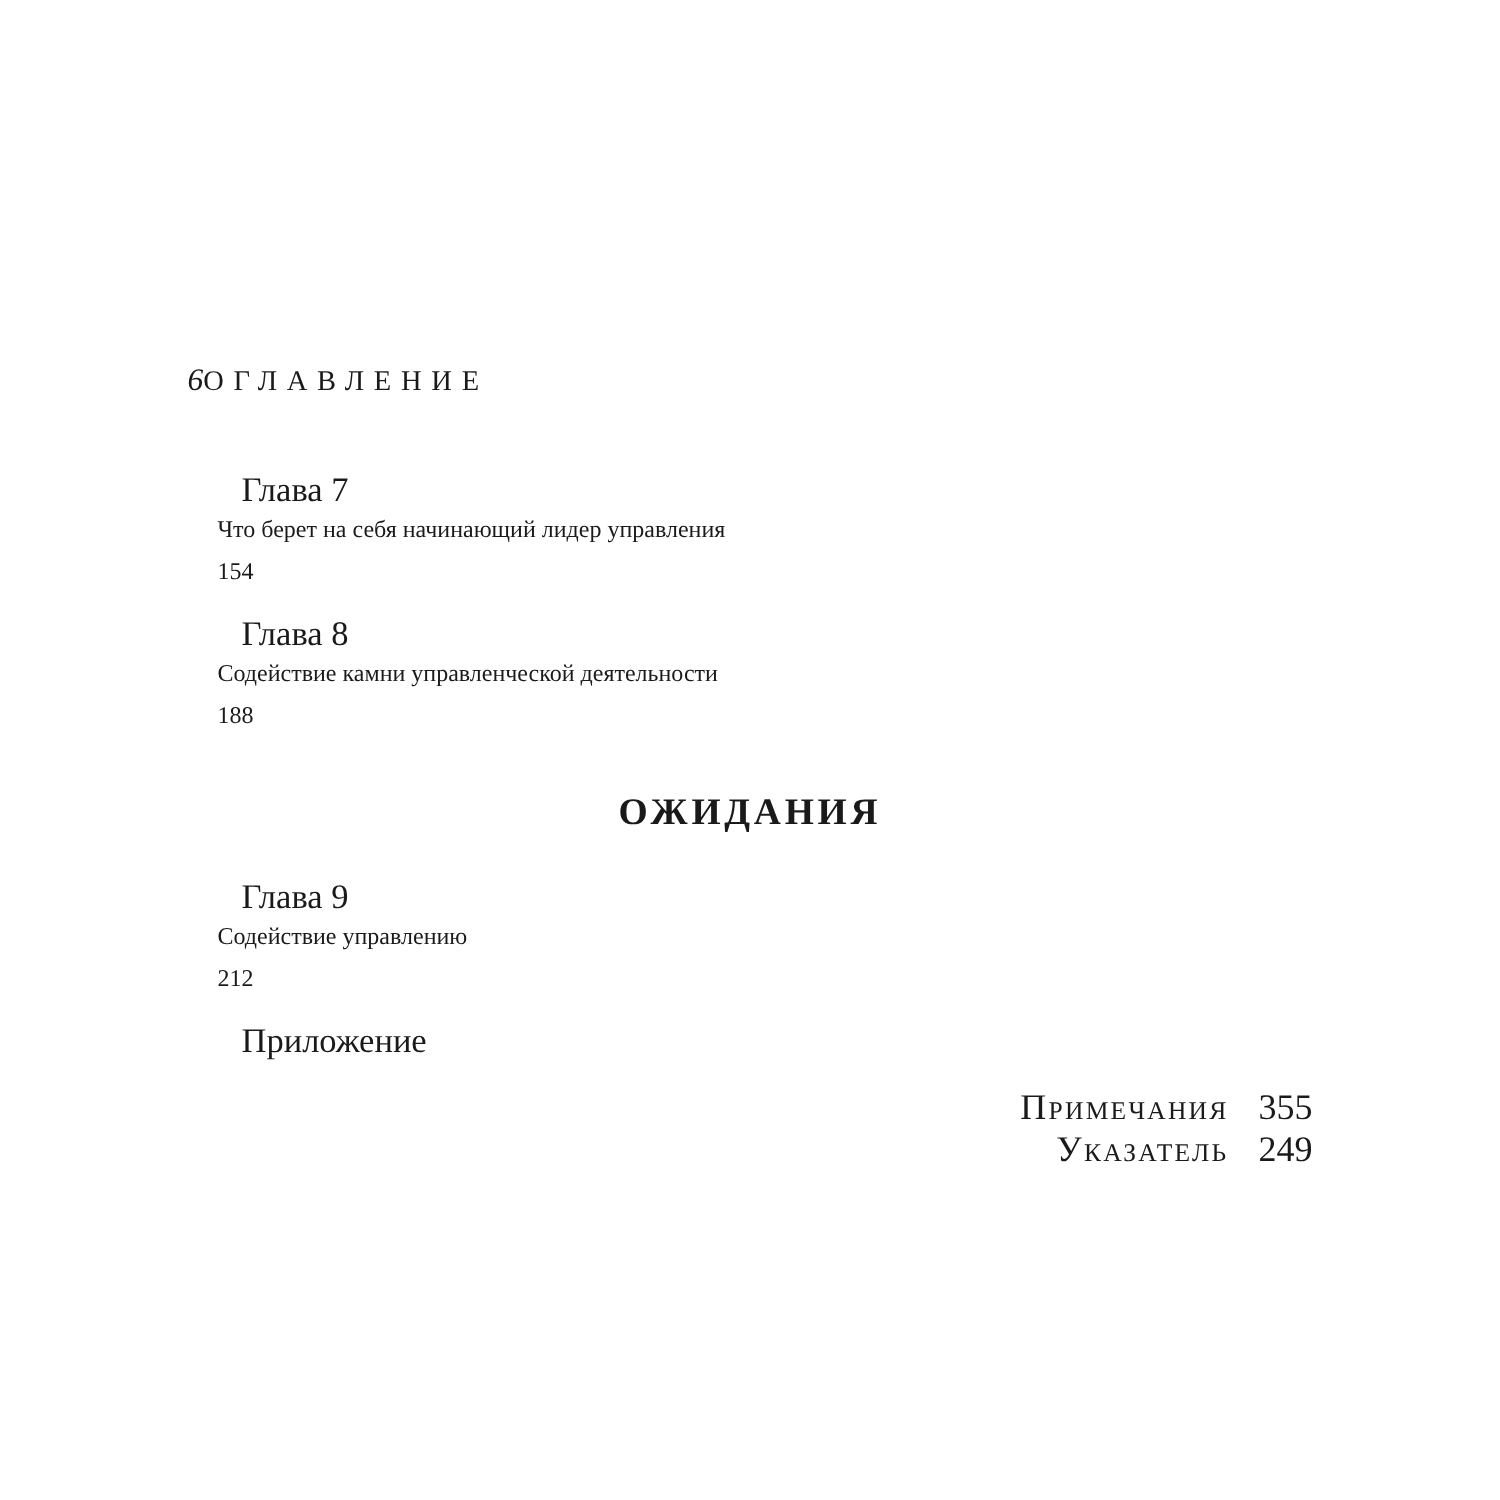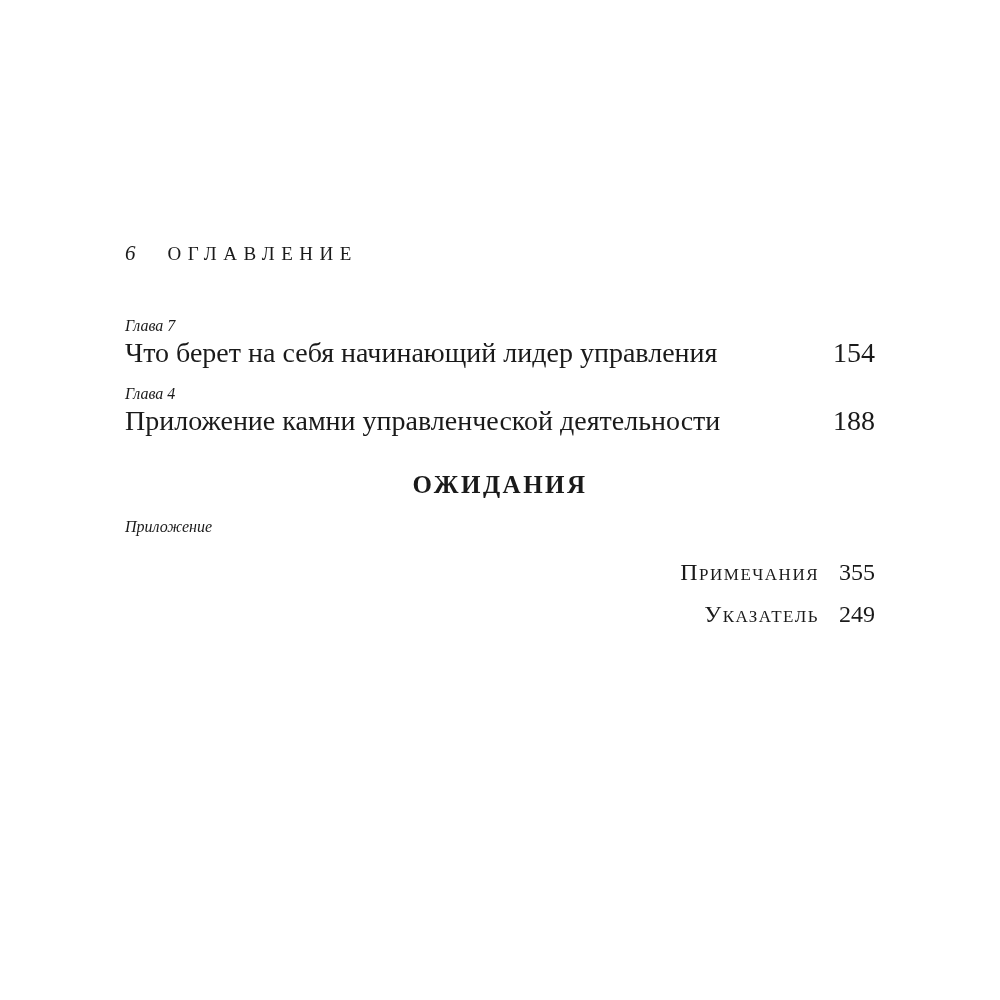--- a/index.html
+++ b/index.html
@@ -24,38 +24,38 @@
     margin-top:240px;
     display:flex;
     align-items:baseline;
     line-height:26px;
   }
   .folio {
     font-style:italic;
     font-size:21px;
   }
   .header-title {
-    margin-left:32px;
     font-size:19px;
     letter-spacing:6.5px;
   }
   
   .entry { margin-top:14px; }
   .entry.first { margin-top:46px; }
   .entry-label {
-    font-style:italic;
-    font-size:16px;
+    font-size:23px;
     line-height:26px;
+    margin-left:36px;
   }
   .entry-row {
     display:flex;
     justify-content:space-between;
     align-items:baseline;
-    font-size:28px;
+    font-size:16px;
     line-height:28px;
+    flex-direction:column;
   }
   .entry-title { flex:1 1 auto; }
   .entry-page { flex:0 0 auto; margin-left:20px; }
   
   .part-heading {
     margin-top:34px;
     text-align:center;
   }
   .part-kicker {
     font-weight:bold;
@@ -74,21 +74,21 @@
   .after-part { margin-top:28px; }
   
   .backmatter { margin-top:18px; }
   .bm-row {
     display:flex;
     justify-content:flex-end;
     align-items:baseline;
     font-size:24px;
     line-height:28px;
   }
-  .bm-row + .bm-row { margin-top:14px; }
+  .bm-row + .bm-row { }
   .bm-title {
     font-variant:small-caps;
     letter-spacing:1.5px;
   }
 </style>
 </head>
 <body>
 
 <div class="page">
   <div class="content">
@@ -100,31 +100,38 @@
 
     <div class="entry first">
       <div class="entry-label">Глава 7</div>
       <div class="entry-row">
         <span class="entry-title">Что берет на себя начинающий лидер управления</span>
         <span class="entry-page">154</span>
       </div>
     </div>
 
     <div class="entry">
-      <div class="entry-label">Глава 4</div>
+      <div class="entry-label">Глава 8</div>
       <div class="entry-row">
-        <span class="entry-title">Приложение камни управленческой деятельности</span>
+        <span class="entry-title">Содействие камни управленческой деятельности</span>
         <span class="entry-page">188</span>
       </div>
     </div>
 
     <div class="part-heading">
       <div class="part-title">ОЖИДАНИЯ</div>
     </div>
 
+    <div class="entry after-part">
+      <div class="entry-label">Глава 9</div>
+      <div class="entry-row">
+        <span class="entry-title">Содействие управлению</span>
+        <span class="entry-page">212</span>
+      </div>
+    </div>
 
     <div class="entry">
       <div class="entry-label">Приложение</div>
     </div>
 
     <div class="backmatter">
       <div class="bm-row">
         <span class="bm-title">Примечания</span>
         <span class="entry-page">355</span>
       </div>

